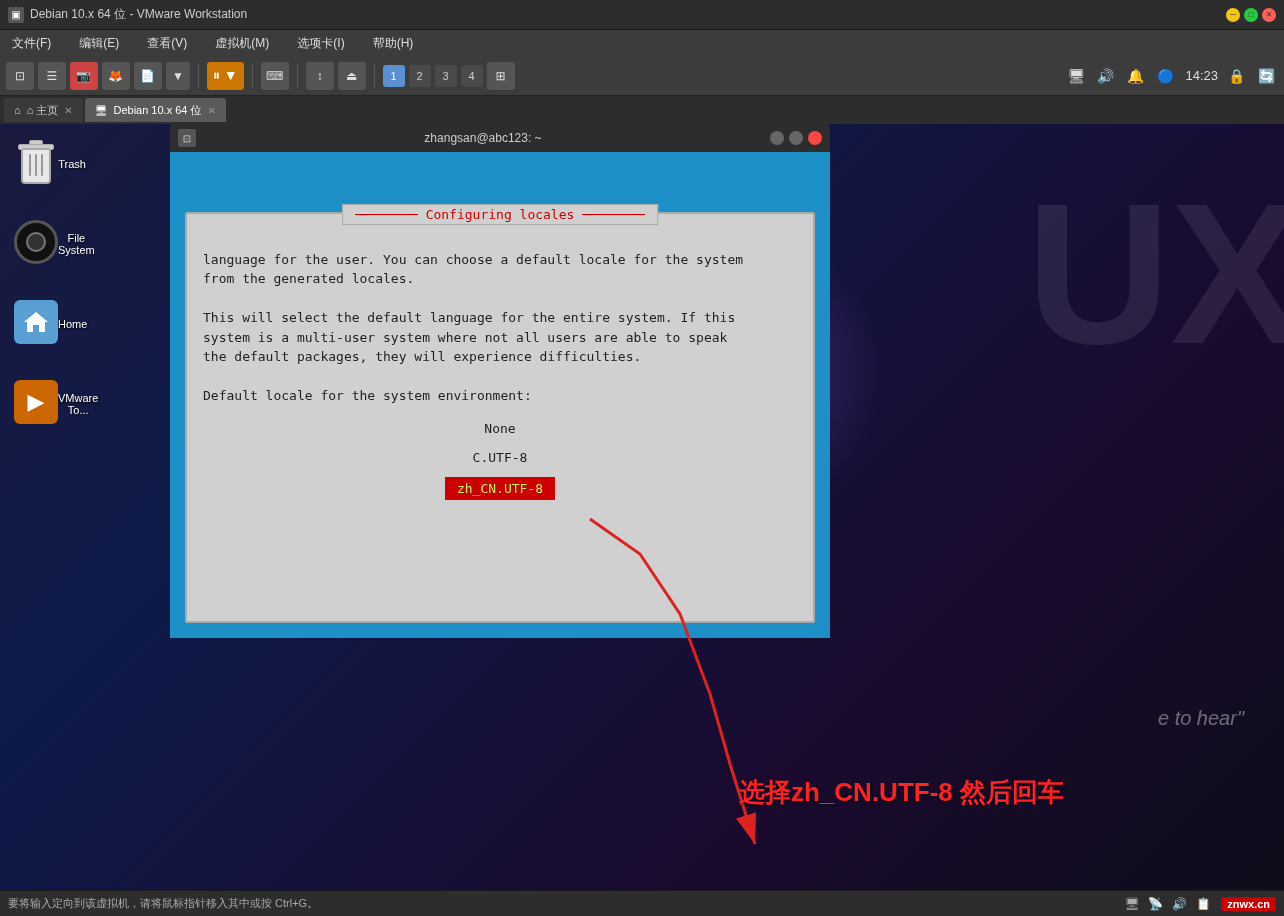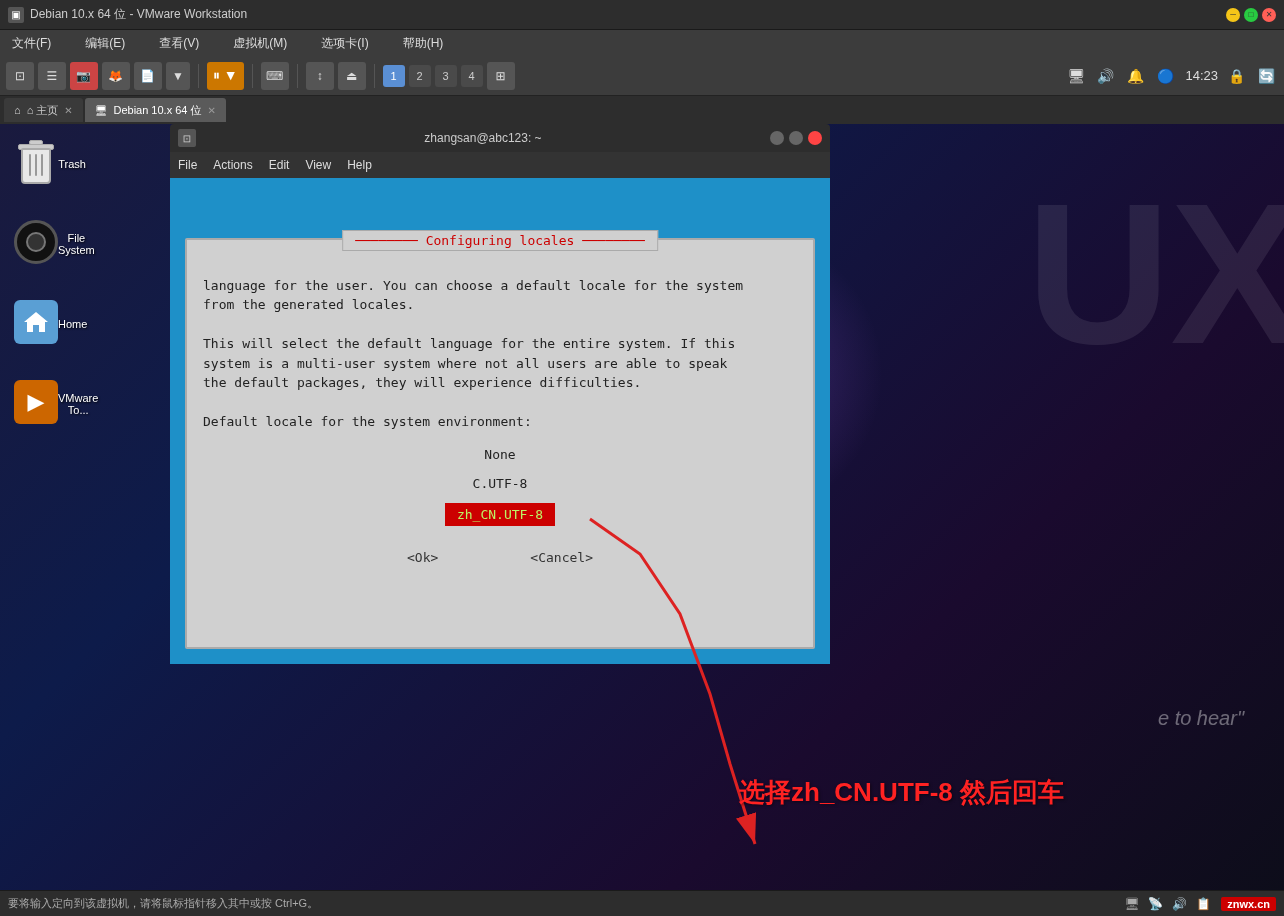--- a/index.html
+++ b/index.html
@@ -61,21 +61,21 @@
 
     
     .vmware-menubar {
       height: 26px;
       background: #3c3c3c;
       display: flex;
       align-items: center;
       padding: 0 4px;
       font-size: 12px;
       color: #ddd;
-      gap: 18px;
+      gap: 12px;
     }
     .vmware-menubar span {
       padding: 2px 8px;
       cursor: pointer;
     }
 
     
     .vmware-toolbar {
       height: 40px;
       background: #3c3c3c;
@@ -654,27 +654,20 @@
     <div class="terminal-titlebar">
       <div class="terminal-expand-btn">⊡</div>
       <div class="terminal-title-text">zhangsan@abc123: ~</div>
       <div class="terminal-btns">
         <div class="term-btn term-btn-close"></div>
         <div class="term-btn term-btn-min"></div>
         <div class="term-btn term-btn-max"></div>
       </div>
     </div>
 
-    <div class="terminal-menubar">
-      <span>File</span>
-      <span>Actions</span>
-      <span>Edit</span>
-      <span>View</span>
-      <span>Help</span>
-    </div>
 
     <div class="terminal-content">
 
 
       <div class="pkg-dialog">
         <div class="pkg-dialog-title">
           ──────── <span>Configuring locales</span> ────────
         </div>
         <div class="pkg-dialog-content">
           <br>
@@ -686,24 +679,20 @@
           <span>the default packages, they will experience difficulties.</span><br>
           <br>
           <span>Default locale for the system environment:</span>
 
           <div class="pkg-locale-list">
             <div class="locale-item">None</div>
             <div class="locale-item">C.UTF-8</div>
             <div class="locale-item selected">zh_CN.UTF-8</div>
           </div>
 
-          <div class="pkg-dialog-buttons">
-            <span>&lt;Ok&gt;</span>
-            <span>&lt;Cancel&gt;</span>
-          </div>
         </div>
       </div>
     </div>
   </div>
 
   <svg style="position:absolute; left:0; top:0; width:100%; height:100%; pointer-events:none;">
 
     <defs>
       <marker id="arrowhead" markerWidth="10" markerHeight="7" refX="10" refY="3.5" orient="auto">
         <polygon points="0 0, 10 3.5, 0 7" fill="#dd2222"></polygon>

